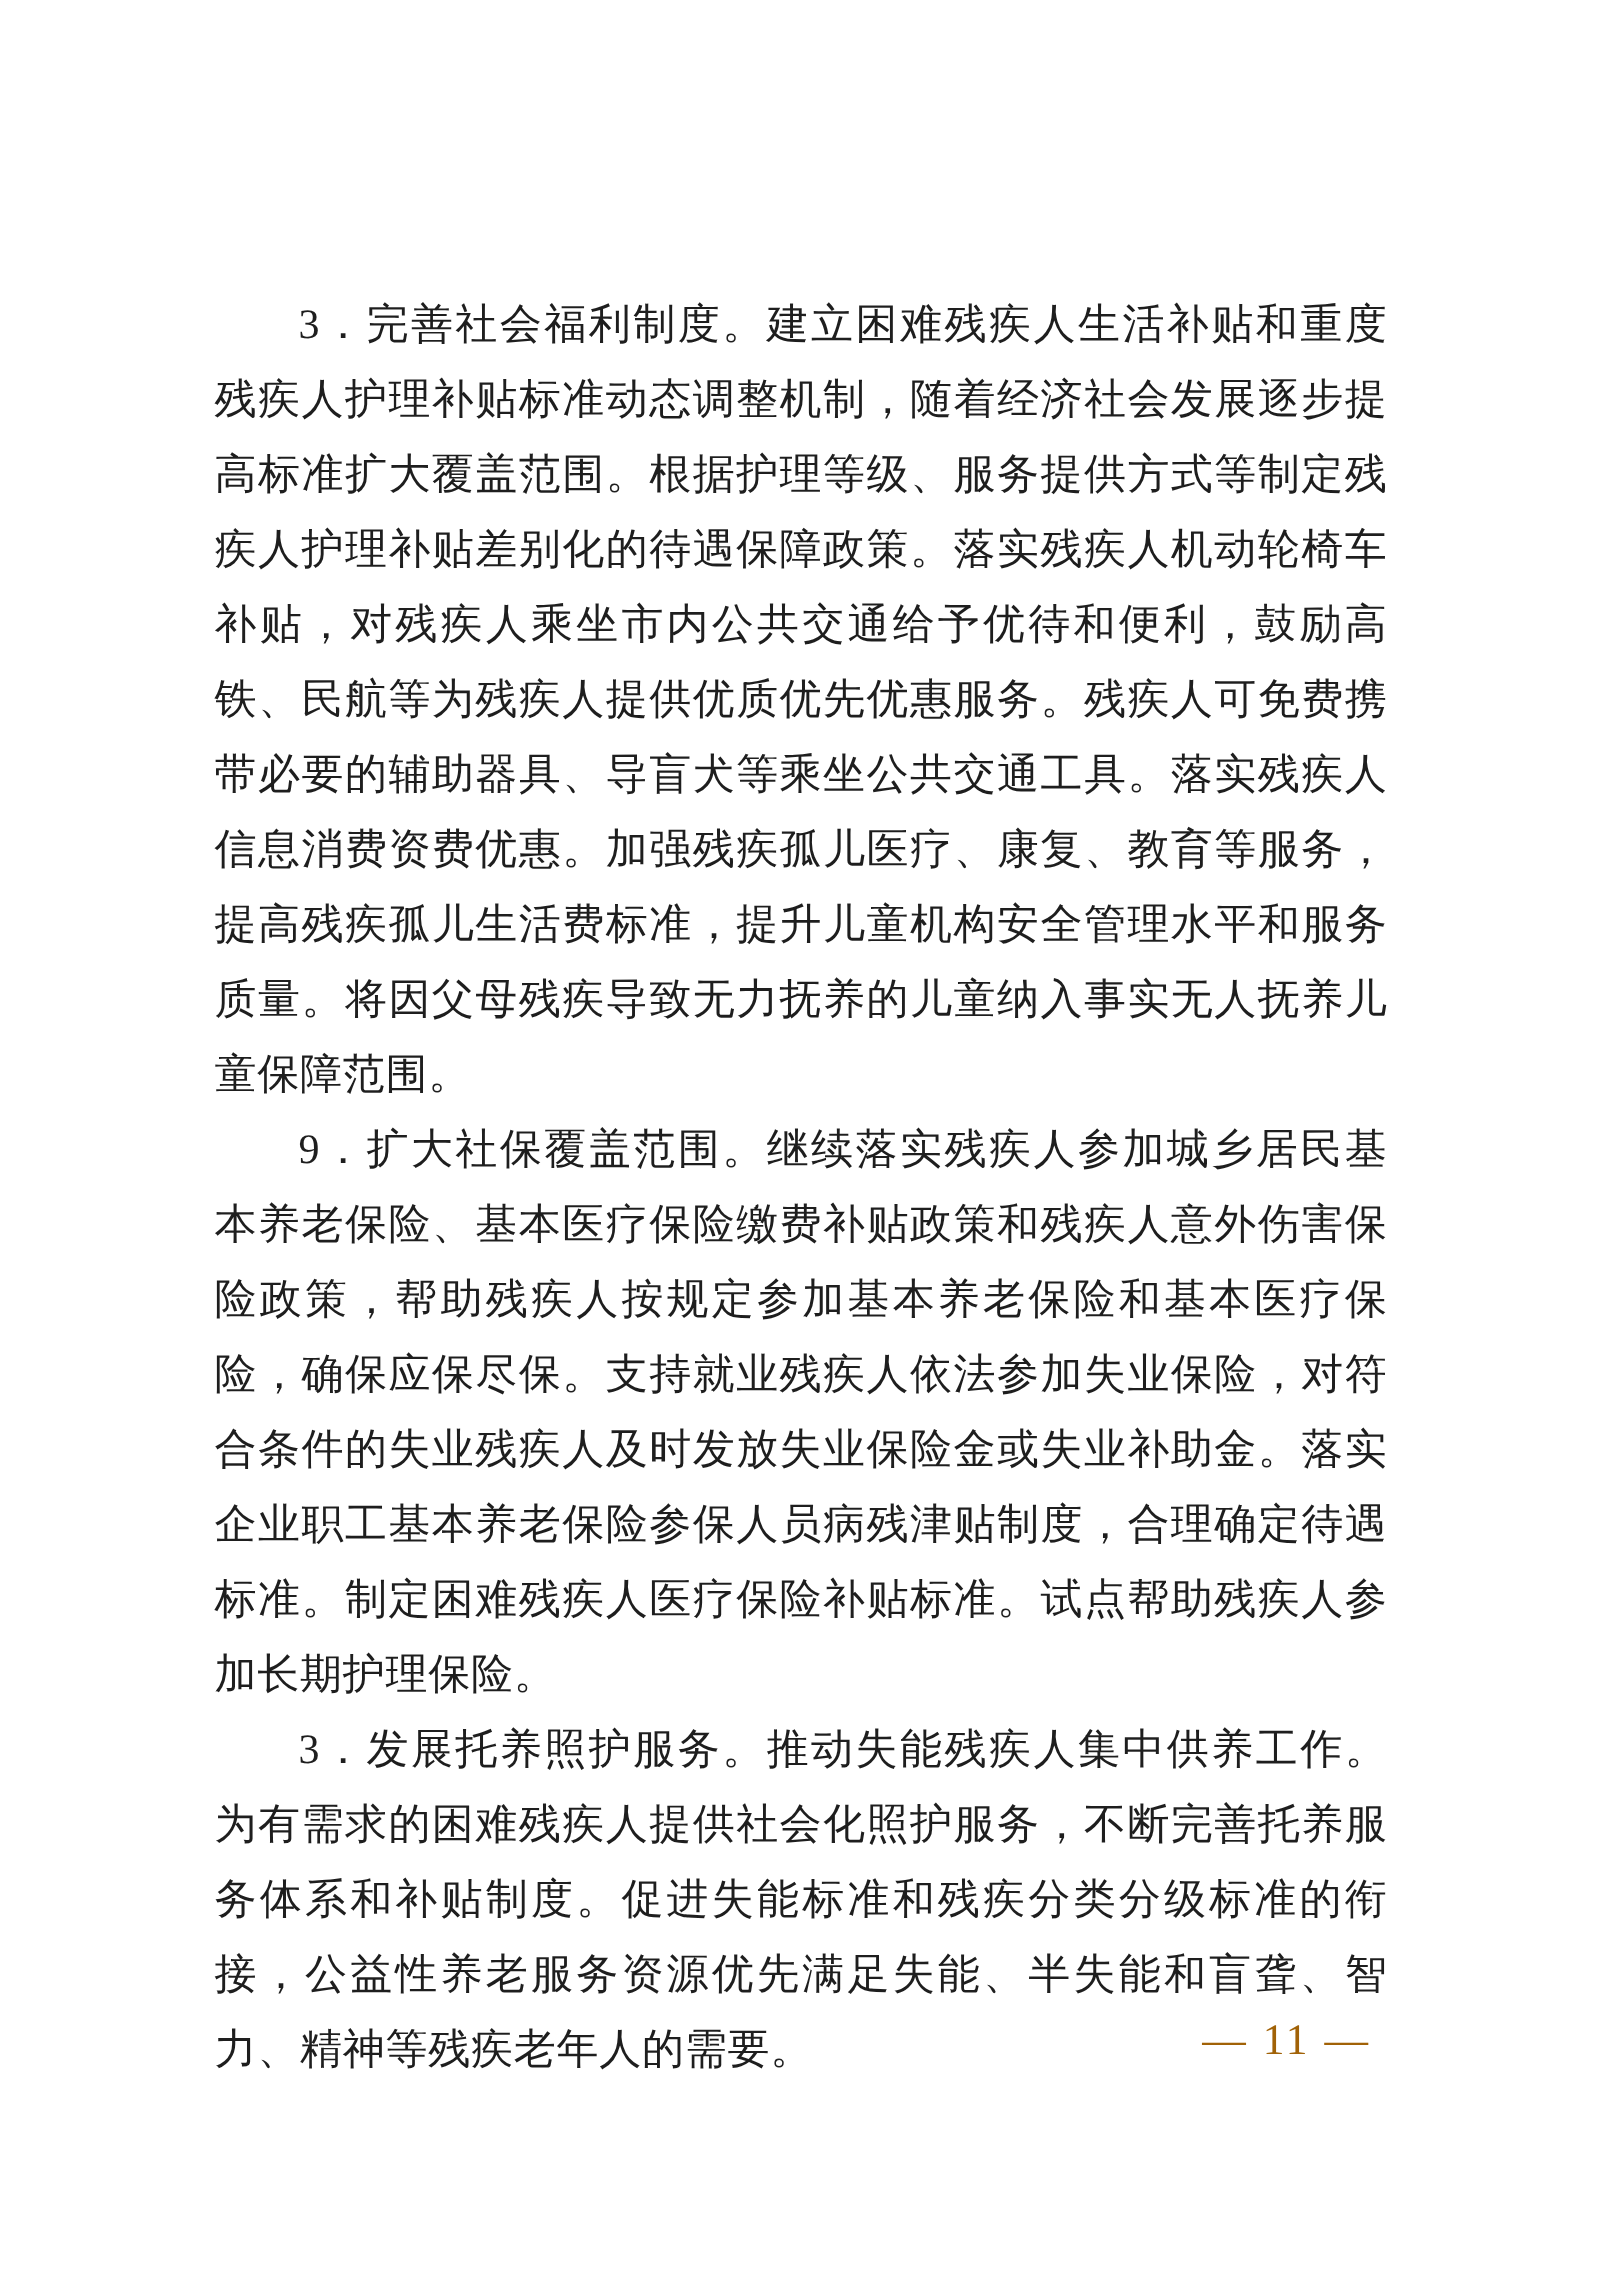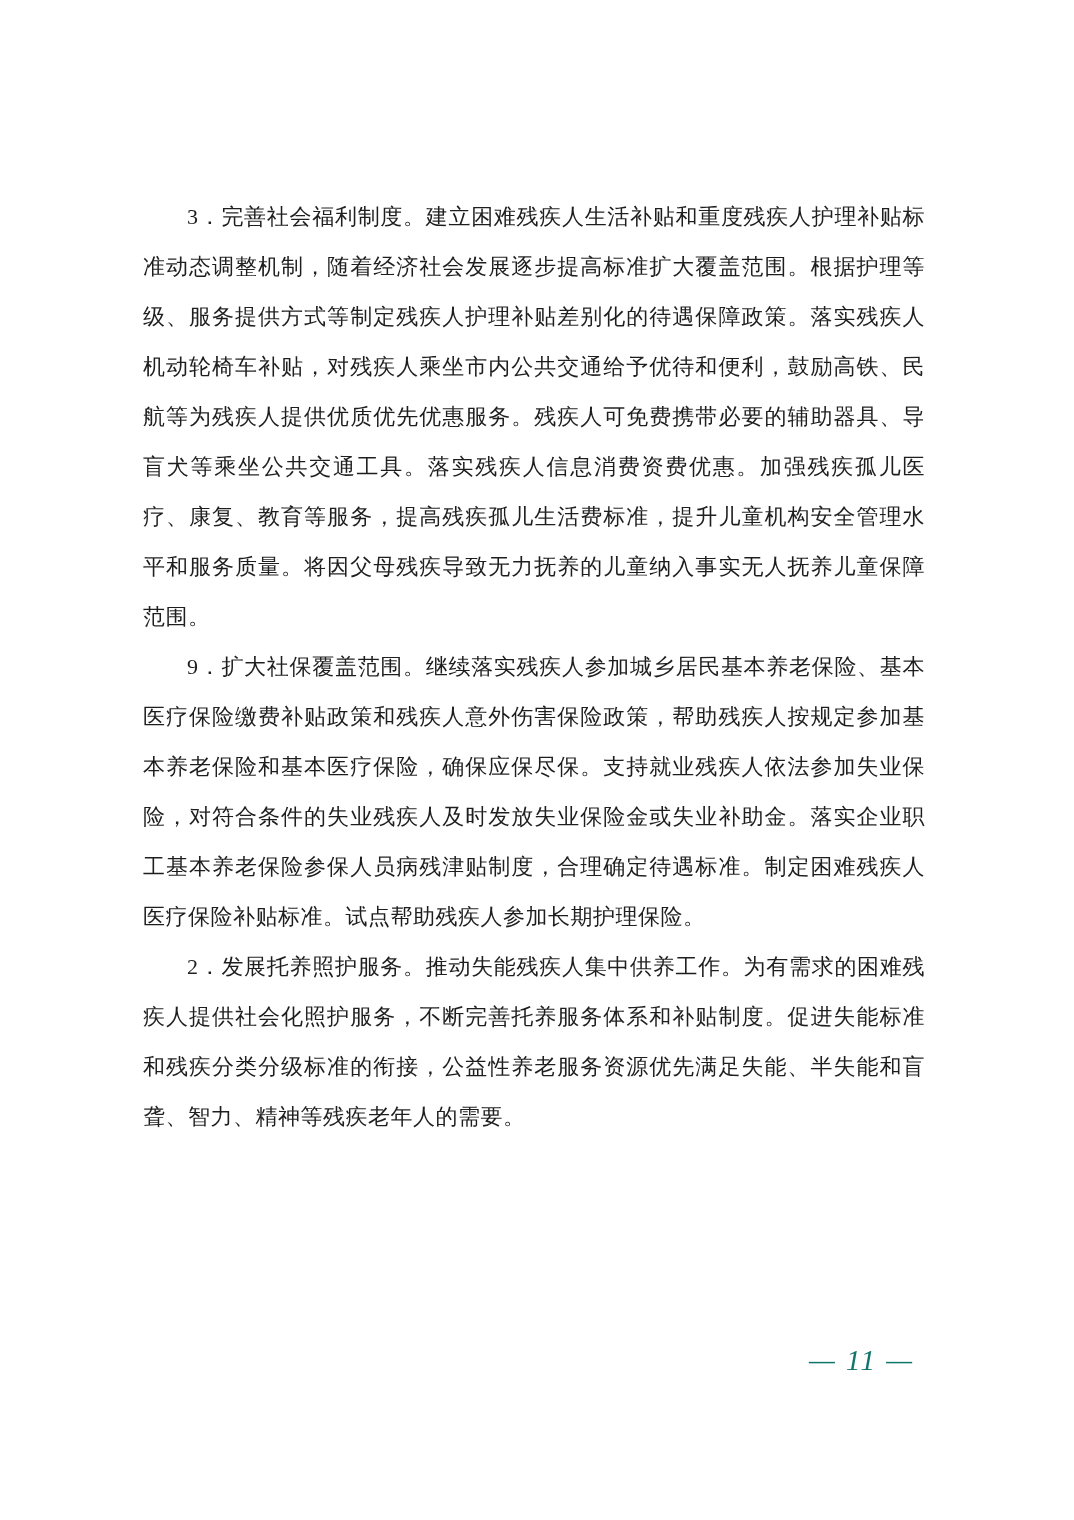--- a/index.html
+++ b/index.html
@@ -14,47 +14,46 @@
     background: #ffffff;
     overflow: hidden;
     font-family: "Liberation Serif", "DejaVu Serif", serif;
     color: #1e1e1e;
   }
   .doc-body {
     position: absolute;
     left: 143px;
     top: 192px;
     width: 782px;
-    font-size: 22px;
+    font-size: 28px;
     line-height: 50px;
     text-align: justify;
     text-justify: inter-ideograph;
     letter-spacing: 0.5px;
   }
   .doc-body p {
     margin: 0;
     padding: 0;
     text-indent: 2em;
     font-weight: 400;
   }
   .page-footer {
     position: absolute;
     top: 1340px;
     right: 160px;
     font-size: 29px;
     line-height: 40px;
-    color: #0f766e;
+    color: #a16207;
     letter-spacing: 2px;
     white-space: pre;
-    font-style: italic;
   }
 </style>
 </head>
 <body>
 
 <div class="page">
   <div class="doc-body">
     <p>3．完善社会福利制度。建立困难残疾人生活补贴和重度残疾人护理补贴标准动态调整机制，随着经济社会发展逐步提高标准扩大覆盖范围。根据护理等级、服务提供方式等制定残疾人护理补贴差别化的待遇保障政策。落实残疾人机动轮椅车补贴，对残疾人乘坐市内公共交通给予优待和便利，鼓励高铁、民航等为残疾人提供优质优先优惠服务。残疾人可免费携带必要的辅助器具、导盲犬等乘坐公共交通工具。落实残疾人信息消费资费优惠。加强残疾孤儿医疗、康复、教育等服务，提高残疾孤儿生活费标准，提升儿童机构安全管理水平和服务质量。将因父母残疾导致无力抚养的儿童纳入事实无人抚养儿童保障范围。</p>
     <p>9．扩大社保覆盖范围。继续落实残疾人参加城乡居民基本养老保险、基本医疗保险缴费补贴政策和残疾人意外伤害保险政策，帮助残疾人按规定参加基本养老保险和基本医疗保险，确保应保尽保。支持就业残疾人依法参加失业保险，对符合条件的失业残疾人及时发放失业保险金或失业补助金。落实企业职工基本养老保险参保人员病残津贴制度，合理确定待遇标准。制定困难残疾人医疗保险补贴标准。试点帮助残疾人参加长期护理保险。</p>
-    <p>2．发展托养照护服务。推动失能残疾人集中供养工作。为有需求的困难残疾人提供社会化照护服务，不断完善托养服务体系和补贴制度。促进失能标准和残疾分类分级标准的衔接，公益性养老服务资源优先满足失能、半失能和盲聋、智力、精神等残疾老年人的需要。</p>
+    <p>3．发展托养照护服务。推动失能残疾人集中供养工作。为有需求的困难残疾人提供社会化照护服务，不断完善托养服务体系和补贴制度。促进失能标准和残疾分类分级标准的衔接，公益性养老服务资源优先满足失能、半失能和盲聋、智力、精神等残疾老年人的需要。</p>
   </div>
   <div class="page-footer">— 11 —</div>
 </div>
 
 </body></html>

